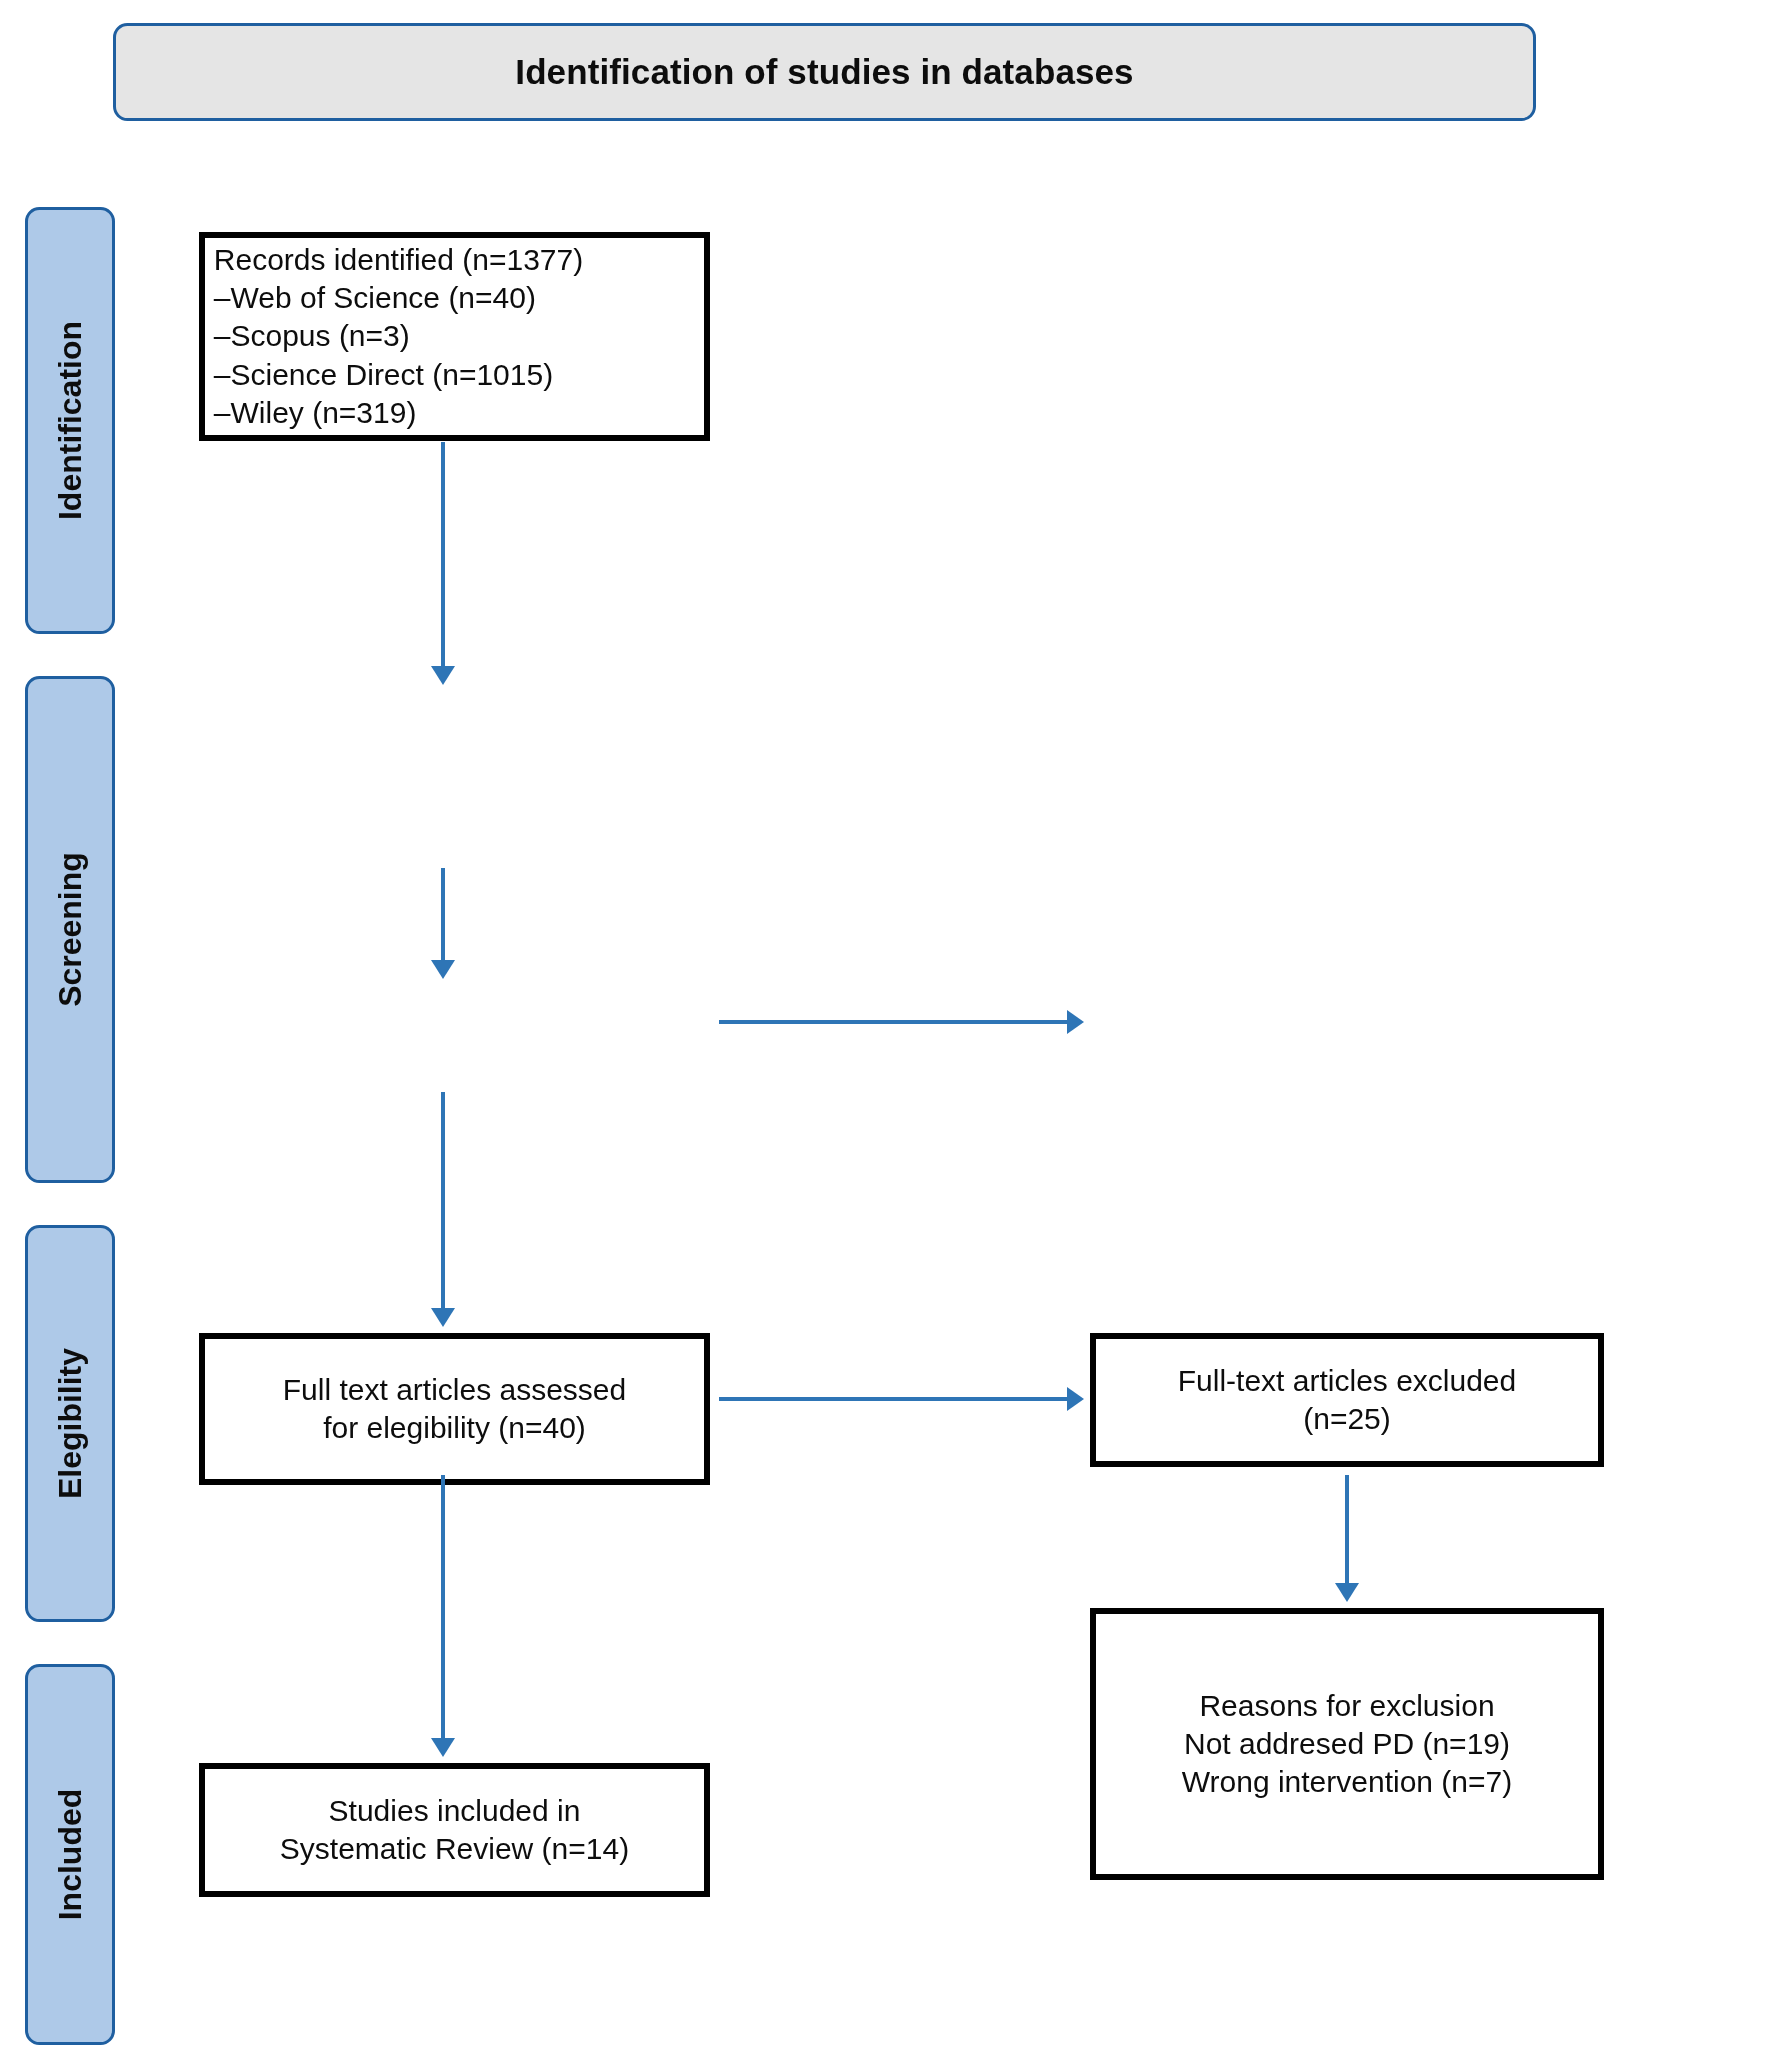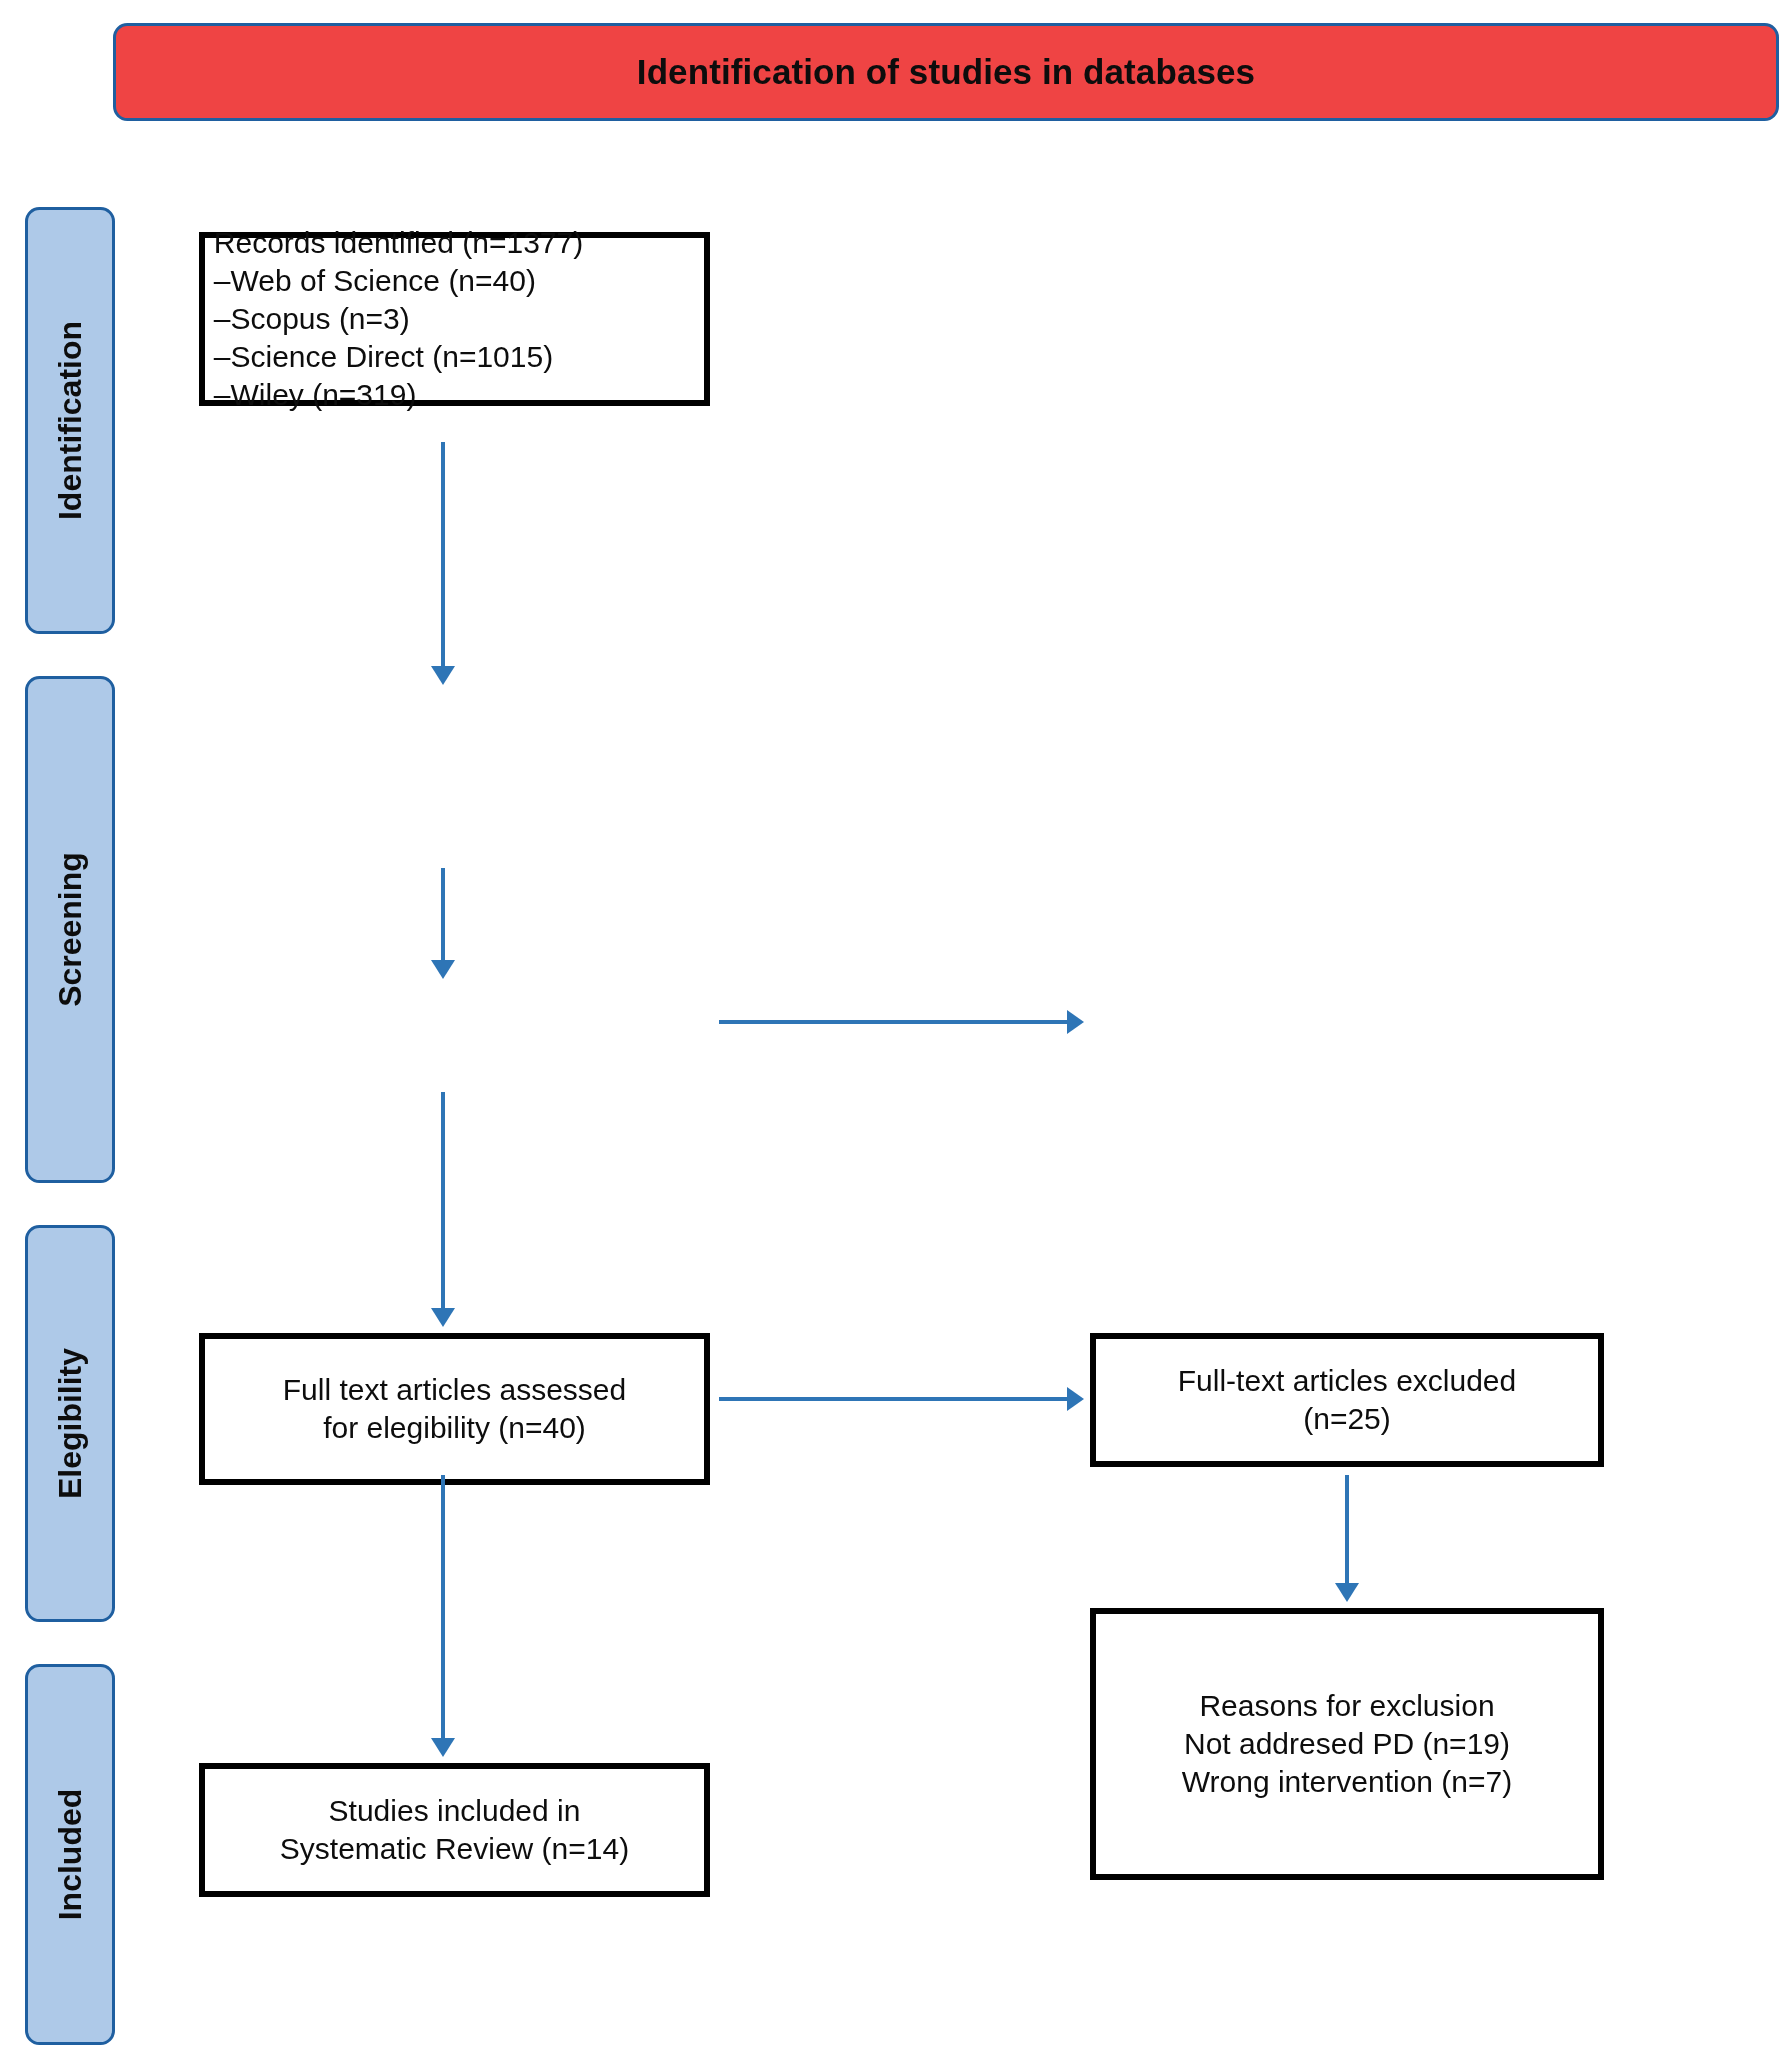--- a/index.html
+++ b/index.html
@@ -1,22 +1,22 @@
 <!DOCTYPE html>
 <html style="font-size:8.8px"><head>
 <meta charset="utf-8">
 <style>
   html,body{margin:0;padding:0;background:#ffffff;}
   body{width:1779px;height:2066px;position:relative;
        font-family:"Liberation Sans",sans-serif;color:#000;}
   .stage{position:absolute;left:0;top:0;width:1779px;height:2066px;}
 
   
-  .banner{position:absolute;left:113px;top:23px;width:1666px;height:98px;
-          background:#ef4444;border:3.9px solid #1F5FA0;border-radius:14.4px;
+  .banner{position:absolute;left:113px;top:23px;width:1423px;height:98px;
+          background:#e5e5e5;border:3.9px solid #1F5FA0;border-radius:14.4px;
           box-sizing:border-box;display:flex;align-items:center;justify-content:center;}
   .banner-text{font-size:35px;font-weight:bold;color:#0d0d0d;letter-spacing:0.1px;}
 
   
   .phase{position:absolute;left:25.4px;background:#AEC9E8;border:3.9px solid #1F5FA0;
          border-radius:14.4px;box-sizing:border-box;width:90px;
          display:flex;align-items:center;justify-content:center;}
   .phase-text{transform:rotate(-90deg);white-space:nowrap;
               font-size:32px;font-weight:bold;color:#0d0d0d;}
   .ph-identification{top:207px;height:427px;}
@@ -27,21 +27,21 @@
   
   .box{position:absolute;background:#ffffff;border:6px solid #000000;
        box-sizing:border-box;display:flex;flex-direction:column;
        justify-content:center;}
   .box .line{font-size:30px;line-height:1.27;color:#0d0d0d;white-space:pre;}
   .box.center .line{text-align:center;}
   .box.left  .line{text-align:left;padding-left:8.8px;}
   .box.center{align-items:center;}
   .box .line.spacer{line-height:0.7;}
 
-  .b-identified {left:199px; top:232px;  width:511px; height:174px;}
+  .b-identified {left:199px; top:232px;  width:511px; height:209px;}
   .b-dedup      {left:199px; top:716px; width:511px; height:145px;}
   .b-screened   {left:199px; top:985px; width:511px; height:99px;}
   .b-fulltext   {left:199px; top:1333px; width:511px; height:152px;}
   .b-included   {left:199px; top:1763px; width:511px; height:134px;}
 
   .b-excluded   {left:1090px;top:985px; width:514px; height:99px;}
   .b-ftexcluded {left:1090px;top:1333px; width:514px; height:134px;}
   .b-reasons    {left:1090px;top:1608px; width:514px; height:272px;}
 
   

